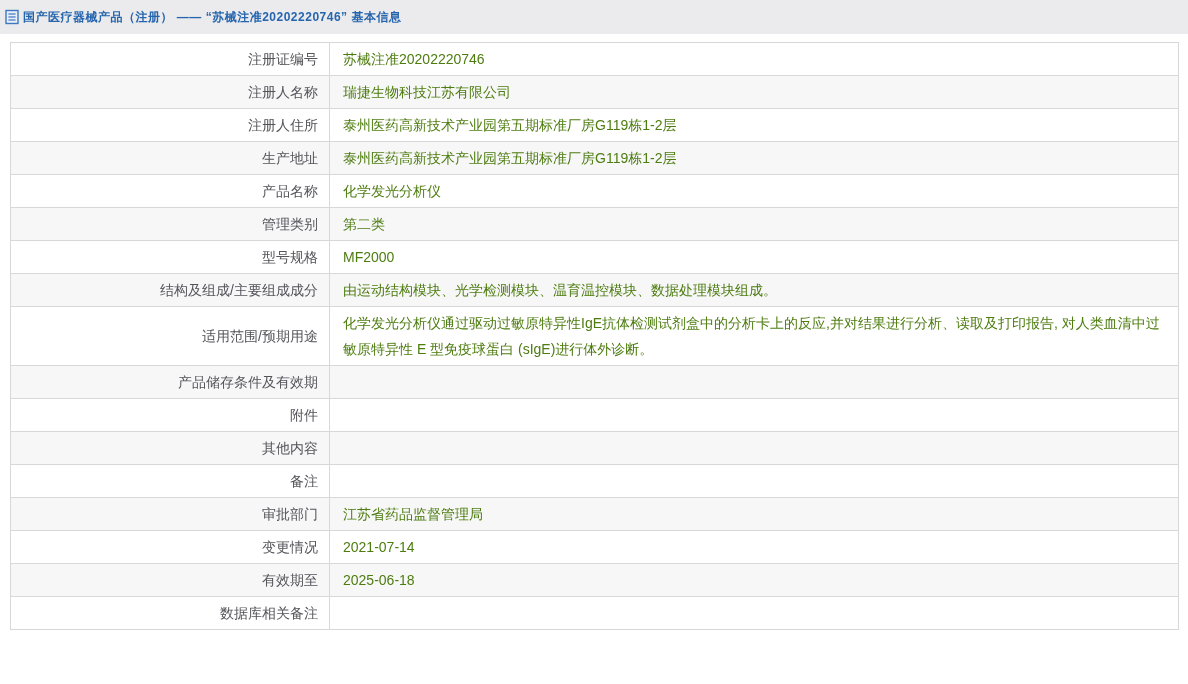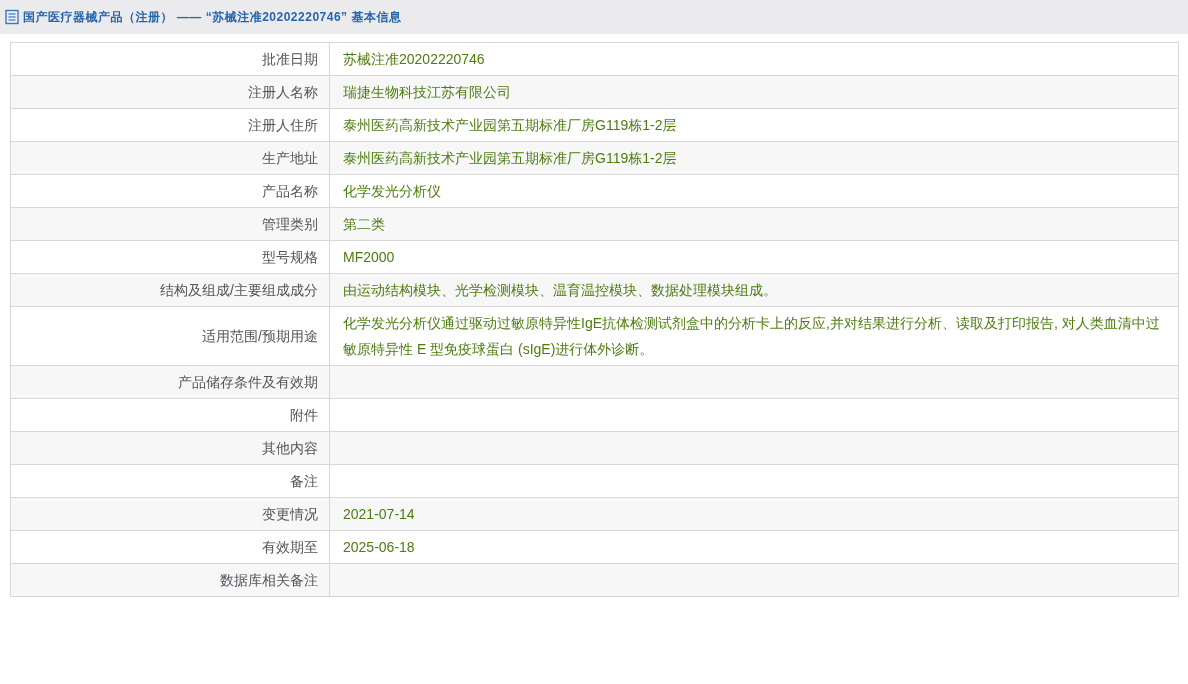--- a/index.html
+++ b/index.html
@@ -77,21 +77,21 @@
     <line x1="3.4" y1="8" x2="10.6" y2="8" stroke="#3d79c0" stroke-width="1.2"></line>
     <line x1="3.4" y1="11" x2="10.6" y2="11" stroke="#3d79c0" stroke-width="1.2"></line>
   </svg>
   <span class="page-title">国产医疗器械产品（注册） —— “苏械注准20202220746” 基本信息</span>
 </div>
 
 <div class="info-table-wrap">
   <table class="info-table">
     <tbody id="info-table-body">
         <tr>
-          <td class="label-cell">批准日期</td>
+          <td class="label-cell">注册证编号</td>
           <td class="value-cell">苏械注准20202220746</td>
         </tr>
         <tr>
           <td class="label-cell">注册人名称</td>
           <td class="value-cell">瑞捷生物科技江苏有限公司</td>
         </tr>
         <tr>
           <td class="label-cell">注册人住所</td>
           <td class="value-cell">泰州医药高新技术产业园第五期标准厂房G119栋1-2层</td>
         </tr>
@@ -129,20 +129,24 @@
         </tr>
         <tr>
           <td class="label-cell">其他内容</td>
           <td class="value-cell"></td>
         </tr>
         <tr>
           <td class="label-cell">备注</td>
           <td class="value-cell"></td>
         </tr>
         <tr>
+          <td class="label-cell">审批部门</td>
+          <td class="value-cell">江苏省药品监督管理局</td>
+        </tr>
+        <tr>
           <td class="label-cell">变更情况</td>
           <td class="value-cell">2021-07-14</td>
         </tr>
         <tr>
           <td class="label-cell">有效期至</td>
           <td class="value-cell">2025-06-18</td>
         </tr>
         <tr>
           <td class="label-cell">数据库相关备注</td>
           <td class="value-cell"></td>

